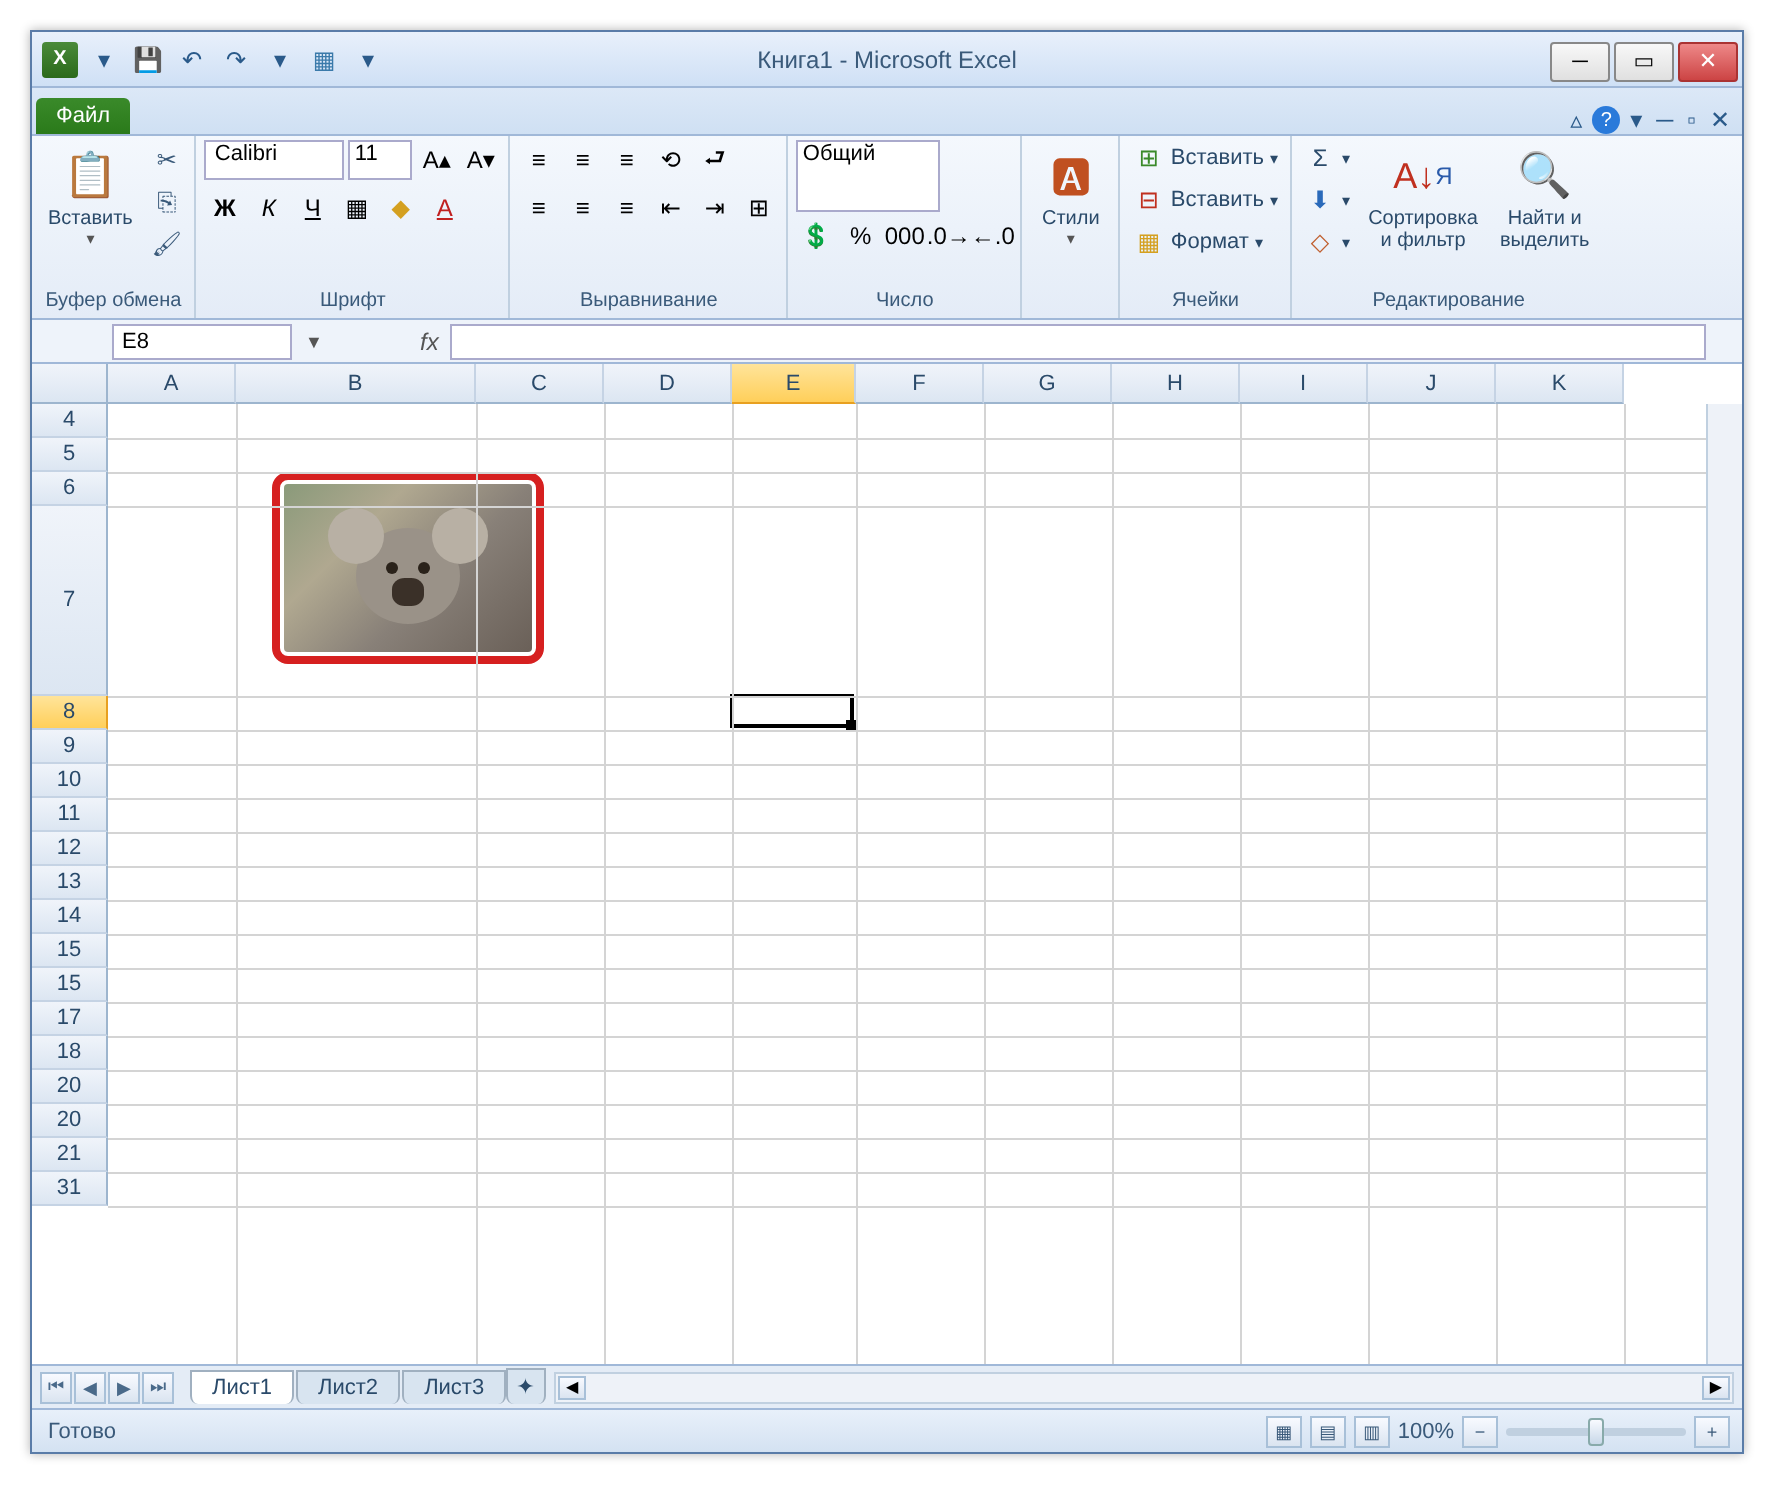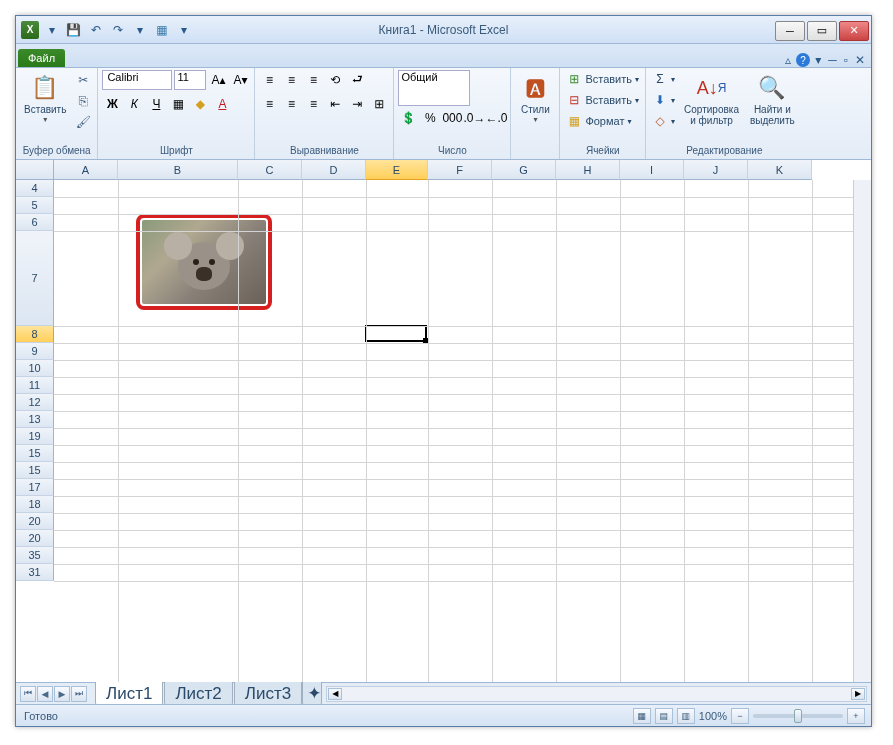--- a/index.html
+++ b/index.html
@@ -59,21 +59,21 @@
 .koala-face { position: absolute; left: 50%; top: 55%; transform: translate(-50%,-50%); width: 52px; height: 48px; background: #9a9288; border-radius: 50%; }
 .koala-ear { position: absolute; width: 28px; height: 28px; background: #b8b0a4; border-radius: 50%; top: -10px; }
 .koala-ear.l { left: -14px; } .koala-ear.r { right: -14px; }
 .koala-nose { position: absolute; width: 16px; height: 14px; background: #3a3028; border-radius: 40%; left: 50%; top: 52%; transform: translateX(-50%); }
 .koala-eye { position: absolute; width: 6px; height: 6px; background: #2a221a; border-radius: 50%; top: 34%; }
 .koala-eye.l { left: 28%; } .koala-eye.r { right: 28%; }
 .vscroll { position: absolute; top: 20px; right: 0; width: 18px; bottom: 0; background: #eef2f8; border-left: 1px solid #c0d0e0; }
 .sheet-bar { height: 22px; display: flex; align-items: center; background: #e4ecf6; border-top: 1px solid #a0b8d8; }
 .sheet-nav { display: flex; padding: 0 4px; gap: 1px; }
 .sheet-nav-btn { width: 16px; height: 16px; background: linear-gradient(#f8faff,#dae4f0); border: 1px solid #a8c0d8; font-size: 9px; display: flex; align-items: center; justify-content: center; cursor: pointer; color: #4a6a8a; }
-.sheet-tab { padding: 2px 10px; font-size: 17px; background: #fff; border: 1px solid #a0b0c0; border-bottom: none; border-radius: 0 0 4px 4px; margin-top: -1px; cursor: pointer; color: #2a4a6a; }
+.sheet-tab { padding: 2px 10px; font-size: 11px; background: #fff; border: 1px solid #a0b0c0; border-bottom: none; border-radius: 0 0 4px 4px; margin-top: -1px; cursor: pointer; color: #2a4a6a; }
 .sheet-tab.inactive { background: #d8e4f0; }
 .sheet-new { width: 20px; padding: 2px 4px; }
 .hscroll-area { flex: 1; height: 16px; background: #eef2f8; border: 1px solid #c0d0e0; margin: 0 4px; position: relative; }
 .status-bar { height: 22px; background: linear-gradient(#e8f0fa,#d4e2f2); display: flex; align-items: center; border-top: 1px solid #a0b8d8; font-size: 11px; color: #3a5a7a; }
 .status-text { padding: 0 8px; }
 .status-right { margin-left: auto; display: flex; align-items: center; gap: 4px; padding-right: 6px; }
 .view-btn { width: 18px; height: 16px; border: 1px solid #a8c0d8; background: linear-gradient(#f8faff,#dae4f0); cursor: pointer; display: flex; align-items: center; justify-content: center; font-size: 9px; }
 .zoom-slider { width: 90px; height: 4px; background: #c0d0e0; position: relative; border-radius: 2px; }
 .zoom-thumb { position: absolute; width: 8px; height: 14px; background: linear-gradient(#f8faff,#c8d8e8); border: 1px solid #8aa; left: 50%; top: -5px; transform: translateX(-50%); border-radius: 2px; }
 </style>
@@ -244,20 +244,29 @@
         <div class="big-btn">
           <div class="big-btn-icon" style="color:#3a5a8a">🔍</div>
           <div class="big-btn-label" style="white-space:pre">Найти и
 выделить</div>
         </div>
       </div>
       <div class="group-label">Редактирование</div>
     </div>
   </div>
 
+  <div class="formula-bar">
+    <div class="name-box">
+        <span>E8</span>
+      </div>
+    <div class="name-box-dd">▼</div>
+    <div style="width:40px"></div>
+    <div class="fx">fx</div>
+    <div class="formula-input"></div>
+  </div>
 
   <div class="grid-area">
     <div class="corner"></div>
     <div class="col-headers" id="col-headers">
         <div class="col-h" style="width: 64px;">A</div>
         <div class="col-h" style="width: 120px;">B</div>
         <div class="col-h" style="width: 64px;">C</div>
         <div class="col-h" style="width: 64px;">D</div>
         <div class="col-h sel" style="width: 62px;">E</div>
         <div class="col-h" style="width: 64px;">F</div>
@@ -271,28 +280,28 @@
         <div class="row-h">4</div>
         <div class="row-h">5</div>
         <div class="row-h">6</div>
         <div class="row-h tall">7</div>
         <div class="row-h sel">8</div>
         <div class="row-h">9</div>
         <div class="row-h">10</div>
         <div class="row-h">11</div>
         <div class="row-h">12</div>
         <div class="row-h">13</div>
-        <div class="row-h">19</div>
+        <div class="row-h">14</div>
         <div class="row-h">15</div>
         <div class="row-h">15</div>
         <div class="row-h">17</div>
         <div class="row-h">18</div>
         <div class="row-h">20</div>
         <div class="row-h">20</div>
-        <div class="row-h">35</div>
+        <div class="row-h">21</div>
         <div class="row-h">31</div>
       </div>
     <div class="cells" id="cells">
       <div class="sel-cell" id="sel-cell" style="left: 311px; top: 145px; width: 62px; height: 17px;">
           <div class="sel-handle"></div>
         </div>
       <div class="image-frame" id="img-frame" style="left: 82px; top: 34px; width: 136px; height: 96px;">
         <div class="image-inner">
           <div class="koala-face">
             <div class="koala-ear l"></div>

